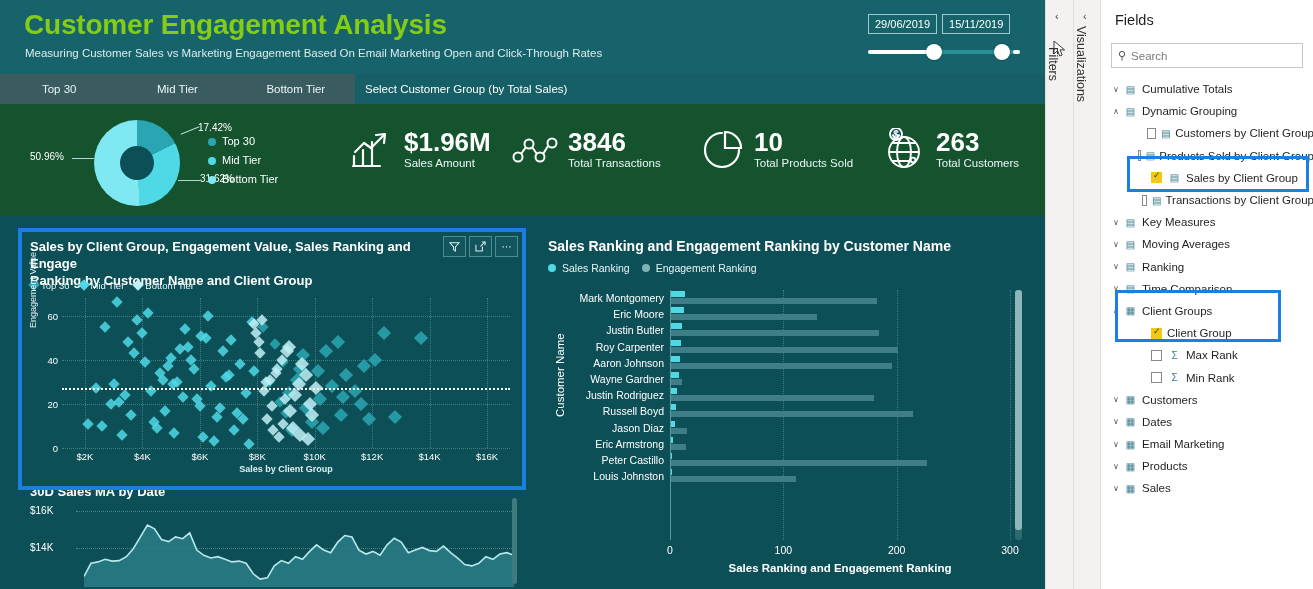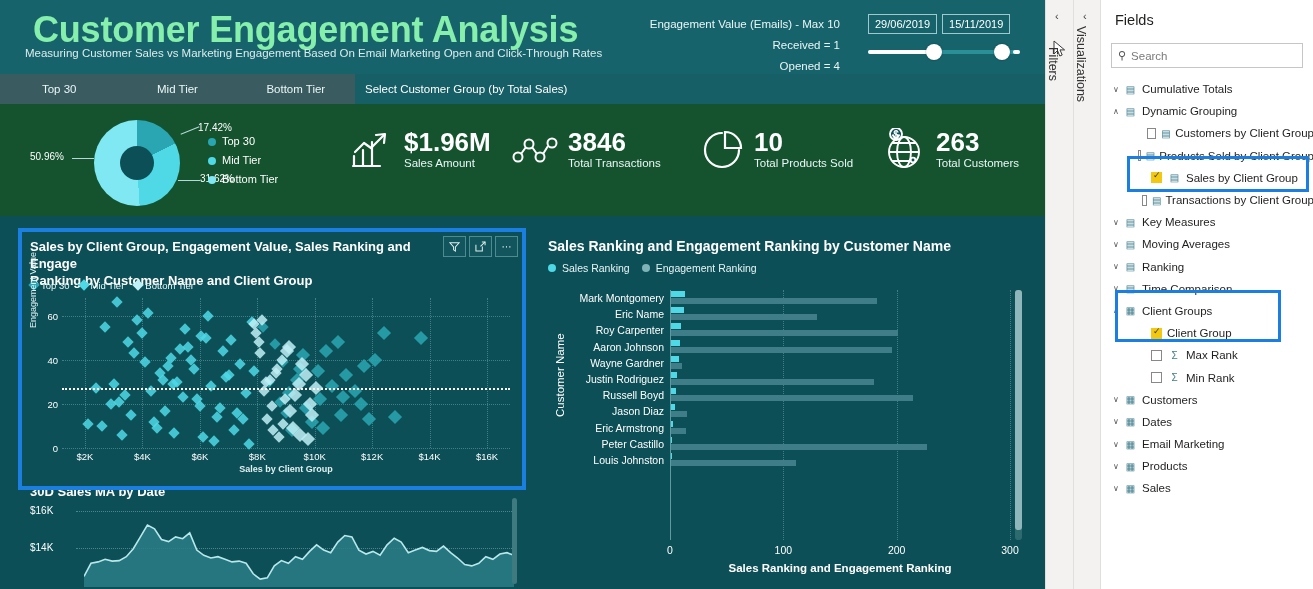--- a/index.html
+++ b/index.html
@@ -9,21 +9,21 @@
     background:#ffffff;
     -webkit-font-smoothing:antialiased;
   }
   #app{position:relative;width:1313px;height:589px;}
 
   
   .canvas{position:absolute;left:0;top:0;width:1045px;height:589px;background:#0d4f57;}
 
   
   .hdr{position:absolute;left:0;top:0;width:1045px;height:74px;background:#16636b;}
-  .hdr-title{position:absolute;left:24px;top:9px;font-size:36px;font-weight:bold;color:#86efac;letter-spacing:-.2px;margin-left:9px;}
+  .hdr-title{position:absolute;left:24px;top:9px;font-size:28px;font-weight:bold;color:#84cc16;letter-spacing:-.2px;}
   .hdr-sub{position:absolute;left:25px;top:47px;font-size:11.5px;color:#dbeced;text-align:right;}
 
   
   .slicer{position:absolute;left:660px;top:14px;width:380px;height:86px;}
   .sl-lines{position:absolute;right:200px;top:0;text-align:right;width:260px;}
   .sl-lines div{font-size:11.5px;color:#eaf6f7;line-height:21px;white-space:nowrap;}
   .sl-right{position:absolute;left:208px;top:0;width:170px;}
   .date-box{display:inline-block;border:1px solid #9fc9cc;color:#ffffff;font-size:11px;
             padding:3px 6px;margin-right:5px;background:transparent;}
   .slider-wrap{position:relative;margin-top:10px;width:152px;height:16px;}
@@ -127,26 +127,20 @@
 
 <div id="app">
 
   <div class="canvas">
 
     <div class="hdr">
       <div class="hdr-title">Customer Engagement Analysis</div>
       <div class="hdr-sub">Measuring Customer Sales vs Marketing Engagement Based On Email Marketing Open and Click-Through Rates</div>
 
       <div class="slicer">
-        <div class="sl-lines">
-          <div>Engagement Value (Emails) - Max 10</div>
-          <div>Received = 1</div>
-          <div>Opened = 4</div>
-          <div>Clicked = 5</div>
-        </div>
         <div class="sl-right">
           <span class="date-box">29/06/2019</span><span class="date-box">15/11/2019</span>
           <div class="slider-wrap">
             <div class="slider-track"></div>
             <div class="slider-fill-l"></div>
             <div class="slider-fill-r"></div>
             <div class="knob" style="left:58px"></div>
             <div class="knob" style="left:126px"></div>
           </div>
         </div>
@@ -447,23 +441,28 @@
         <span><i class="ldot" style="background:#7fb3b8"></i><span>Engagement Ranking</span></span>
       </div>
       <div style="position:absolute;left:14px;top:185px;transform:rotate(-90deg);transform-origin:left top;font-size:11.5px;color:#ffffff;white-space:nowrap;">Customer Name</div>
       <div class="bplot" id="bar-plot">
           <div class="brow">
             <div class="bname">Mark Montgomery</div>
             <div class="bsales" style="width: 14.7333px;"></div>
             <div class="beng" style="width: 207.4px;"></div>
           </div>
           <div class="brow">
-            <div class="bname">Eric Name</div>
+            <div class="bname">Eric Moore</div>
             <div class="bsales" style="width: 13.6px;"></div>
             <div class="beng" style="width: 147.333px;"></div>
+          </div>
+          <div class="brow">
+            <div class="bname">Justin Butler</div>
+            <div class="bsales" style="width: 12.4667px;"></div>
+            <div class="beng" style="width: 208.533px;"></div>
           </div>
           <div class="brow">
             <div class="bname">Roy Carpenter</div>
             <div class="bsales" style="width: 11.3333px;"></div>
             <div class="beng" style="width: 227.8px;"></div>
           </div>
           <div class="brow">
             <div class="bname">Aaron Johnson</div>
             <div class="bsales" style="width: 10.2px;"></div>
             <div class="beng" style="width: 222.133px;"></div>

